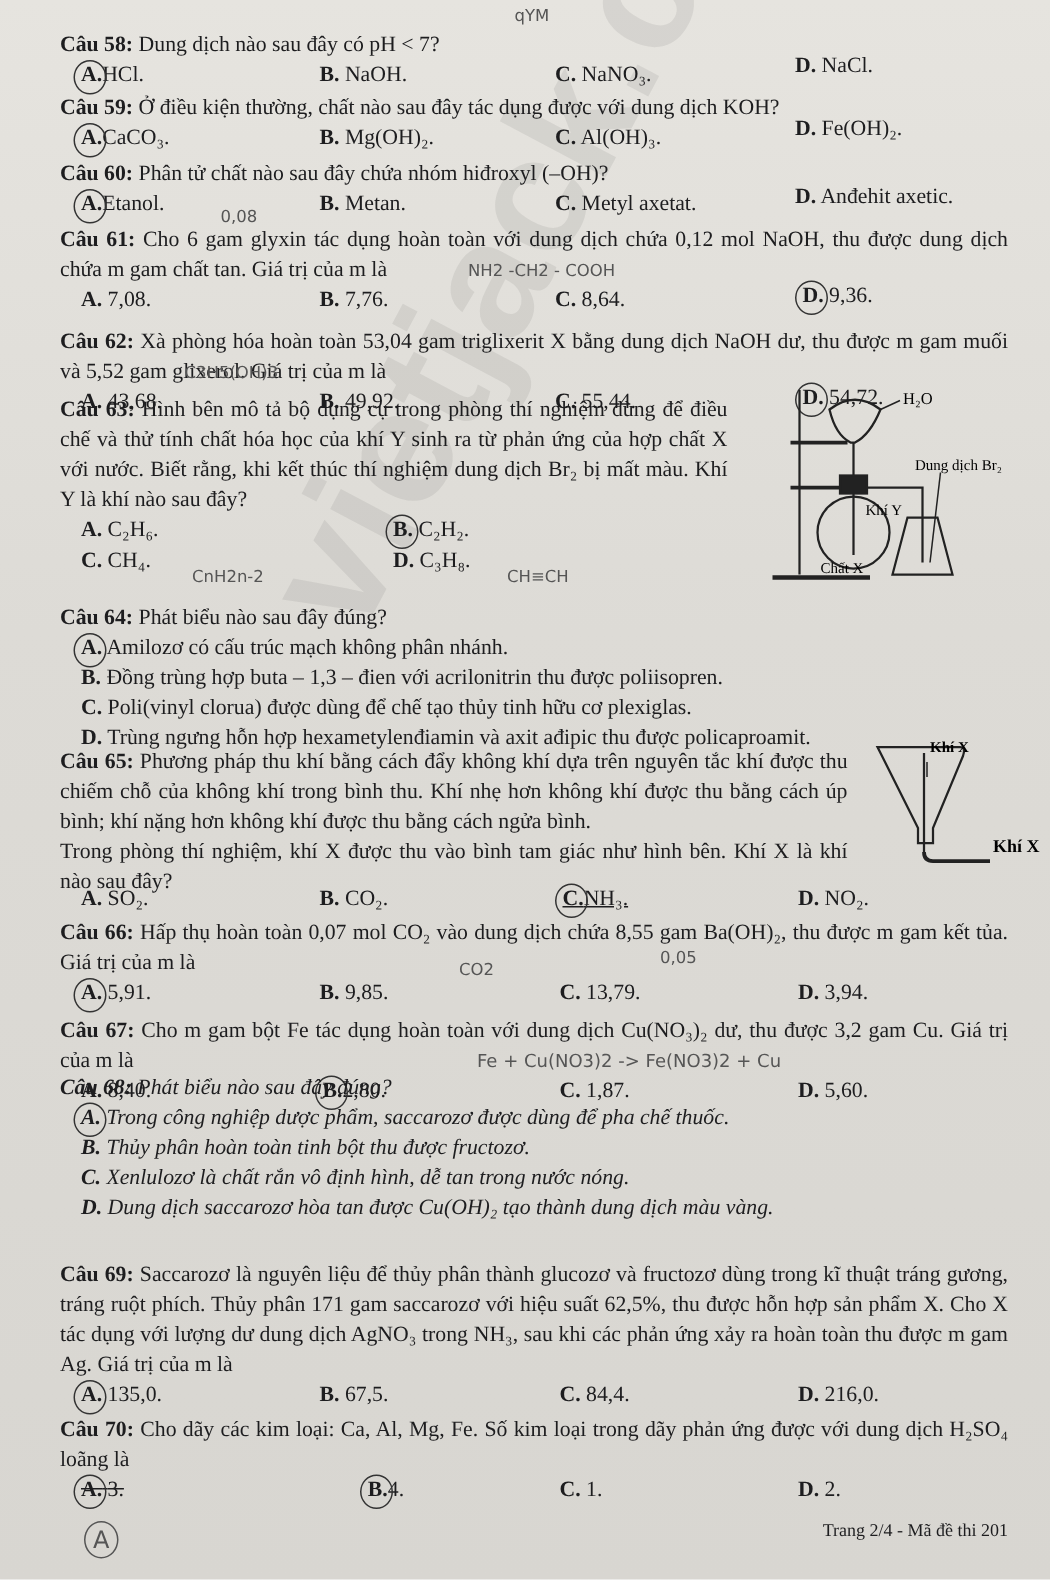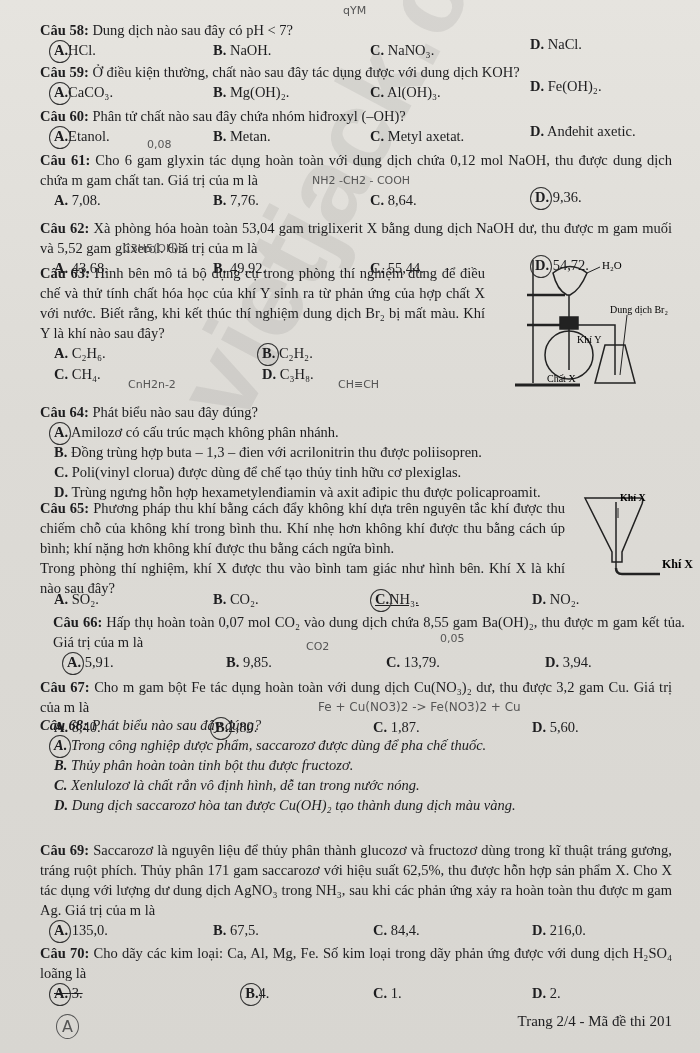--- a/index.html
+++ b/index.html
@@ -23,21 +23,21 @@
   .opts { position:relative; height:21px; }
   .opt { position:absolute; top:0; white-space:nowrap; }
   .opt .lbl { font-weight:bold; }
   .circled { position:relative; }
   .circled::before {
     content:""; position:absolute; left:-5px; top:-2px; width:20px; height:21px;
     border:1.3px solid #333; border-radius:50%;
   }
   .stmt { display:block; padding-left:14px; }
   .hand { position:absolute; font-family:"DejaVu Sans", sans-serif; font-size:11px; color:#555; }
-  .footer { position:absolute; right:28px; top:1013px; font-size:15px; }
+  .footer { position:absolute; right:28px; top:1013px; font-size:12px; }
   .diagram { position:absolute; }
 </style>
 </head>
 <body>
 
 <div class="page">
   <div class="watermark">vietjack.com</div>
 
   <span class="hand" style="left:343px;top:4px;">qYM</span>
 
@@ -158,21 +158,21 @@
         <path d="M5 8 L60 8 Q64 8 62 14 L42 62 L42 72 L32 72 L32 62 L8 14 Q5 8 5 8 Z"></path>
         <line x1="36" y1="12" x2="36" y2="78"></line>
         <path d="M36 78 Q36 84 42 84 L80 84" stroke-width="2.5"></path>
         <line x1="38" y1="28" x2="38" y2="18" stroke-width="1"></line>
       </g>
       <text x="40" y="11" font-size="10" font-weight="bold" font-family="Liberation Serif, serif">Khí X</text>
       <text x="82" y="78" font-size="12" font-weight="bold" font-family="Liberation Serif, serif">Khí X</text>
     </svg>
   </div>
 
-  <div class="q" style="top:612px;width:632px;margin-left:13px;">
+  <div class="q" style="top:612px;width:632px;">
     <span class="stem"><b>Câu 66:</b> <span>Hấp thụ hoàn toàn 0,07 mol CO₂ vào dung dịch chứa 8,55 gam Ba(OH)₂, thu được m gam kết tủa. Giá trị của m là</span></span>
     <div class="opts">
       <span class="opt circled" style="left:14px"><span class="lbl">A.</span> <span>5,91.</span></span>
       <span class="opt" style="left:173px"><span class="lbl">B.</span> <span>9,85.</span></span>
       <span class="opt" style="left:333px"><span class="lbl">C.</span> <span>13,79.</span></span>
       <span class="opt" style="left:492px"><span class="lbl">D.</span> <span>3,94.</span></span>
     </div>
   </div>
   <span class="hand" style="left:306px;top:640px;">CO2</span>
   <span class="hand" style="left:440px;top:632px;">0,05</span>

